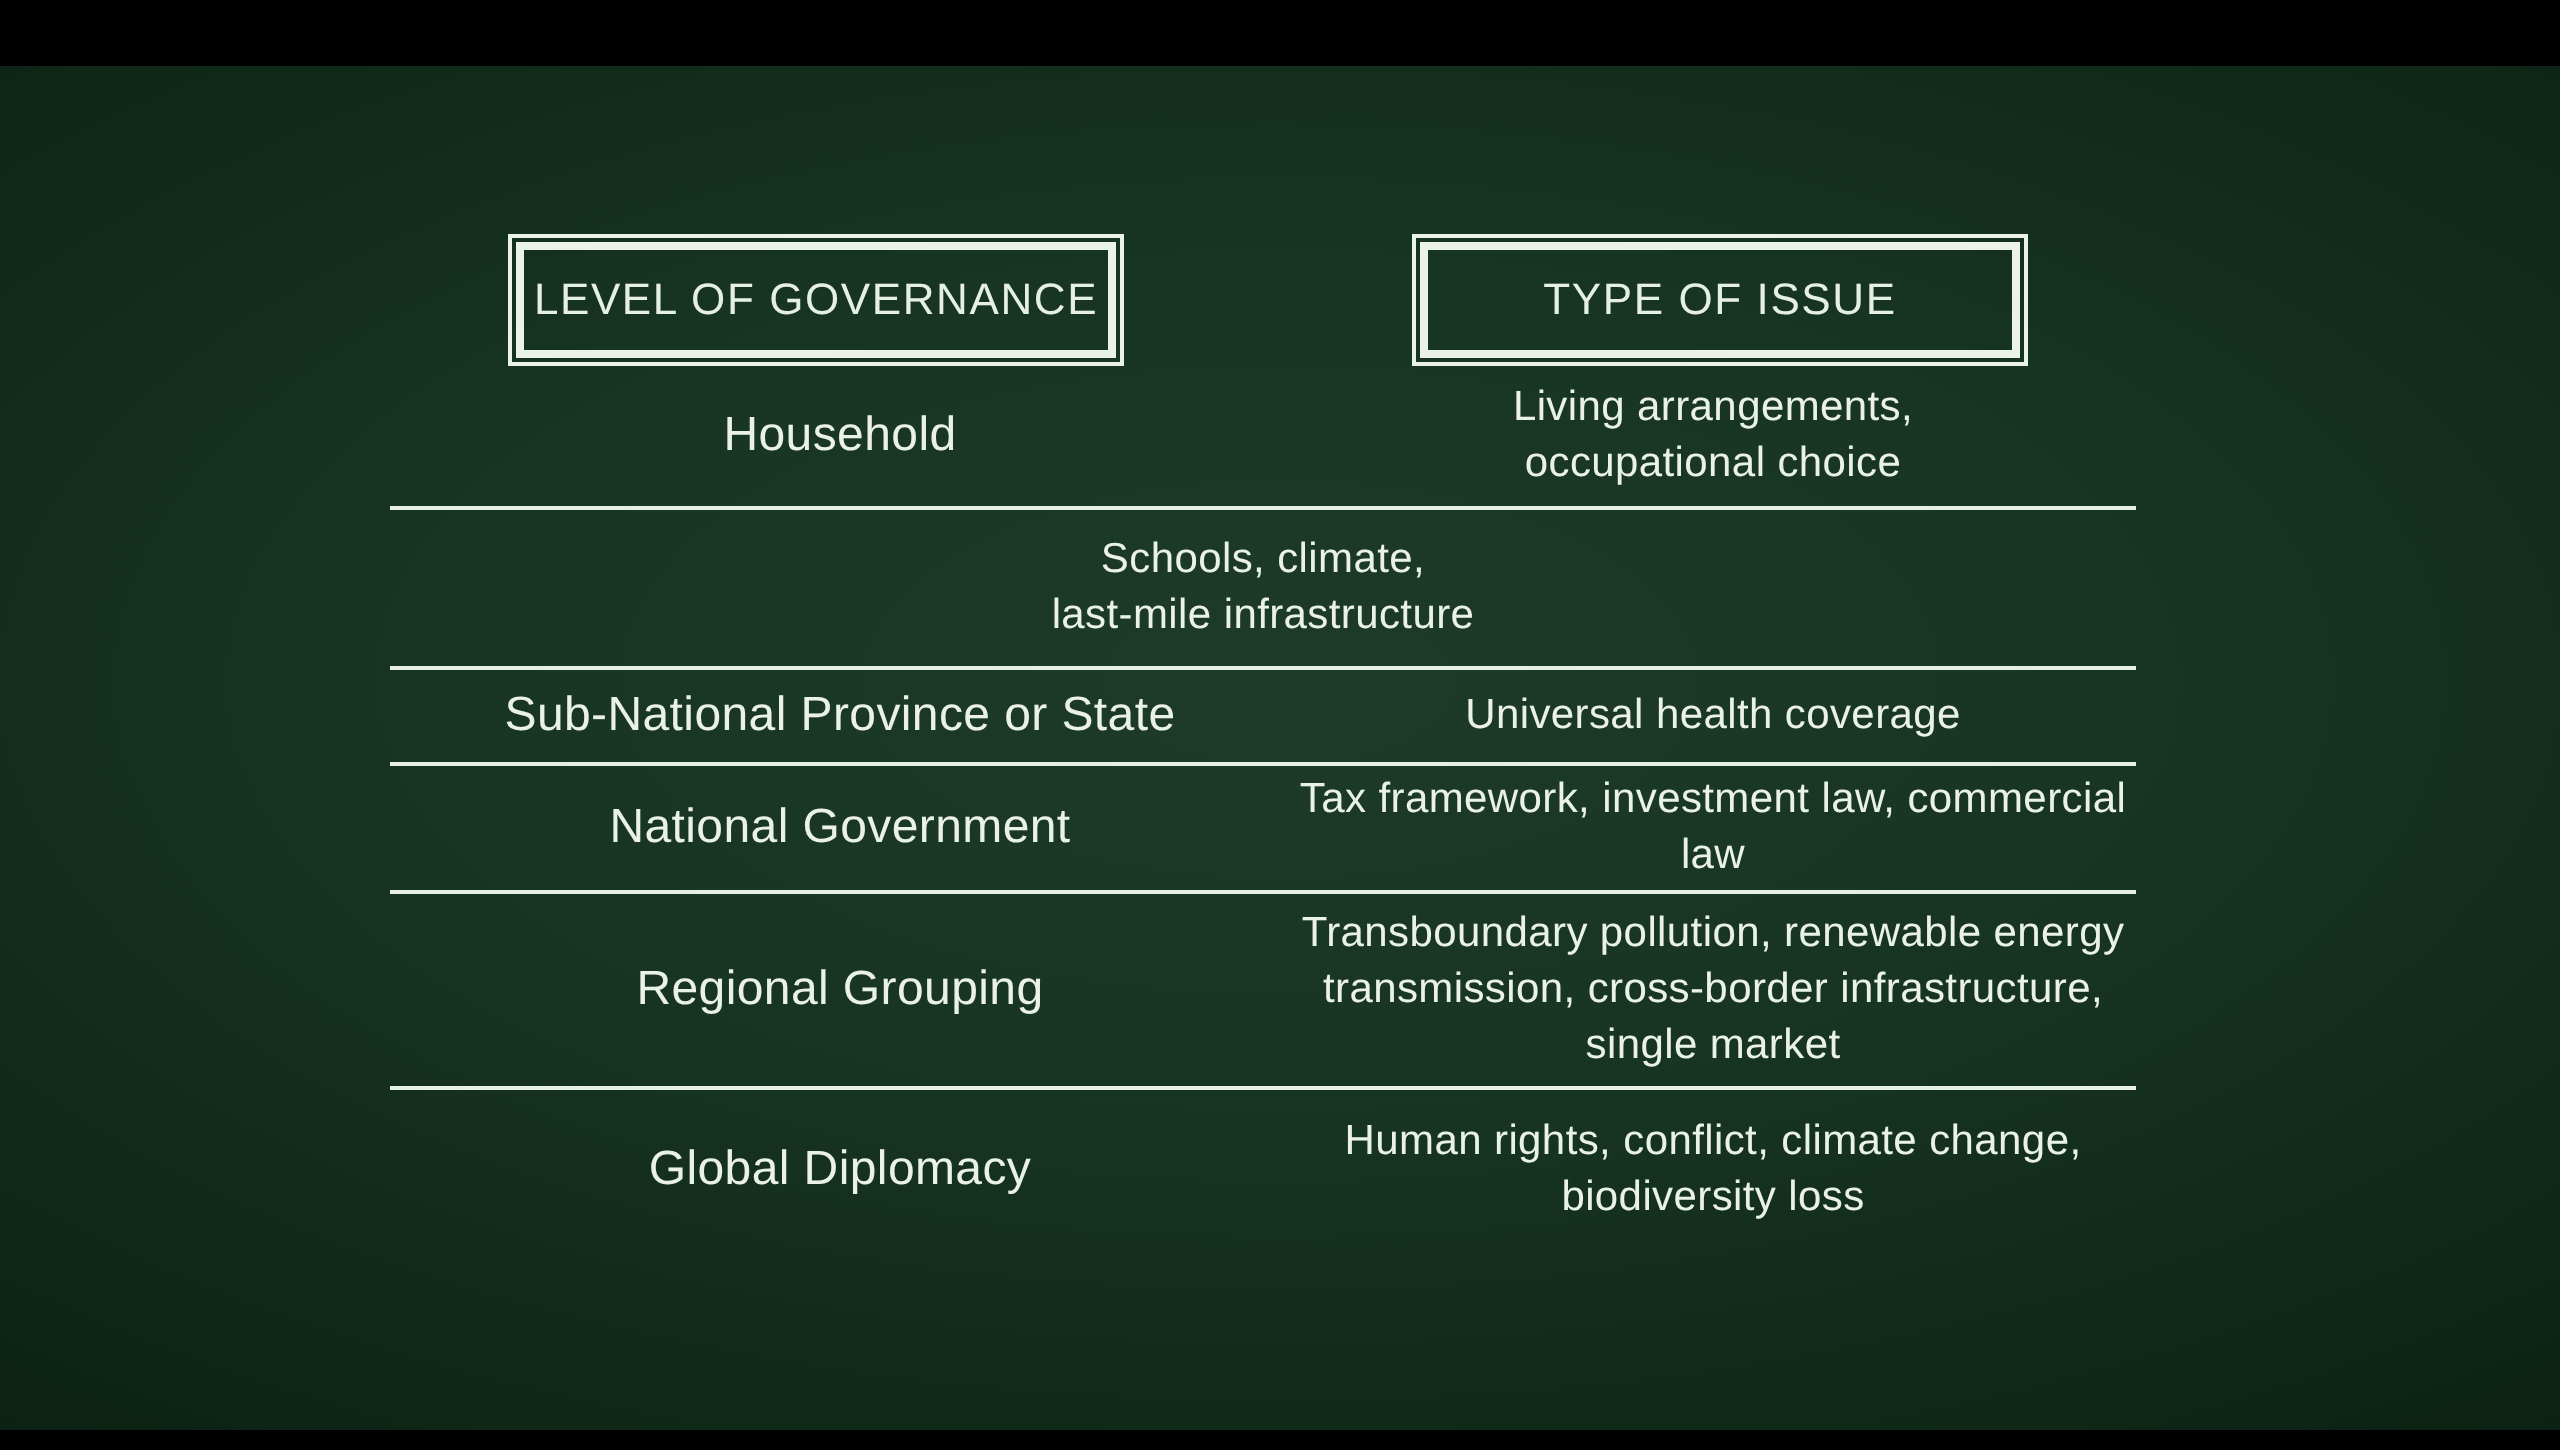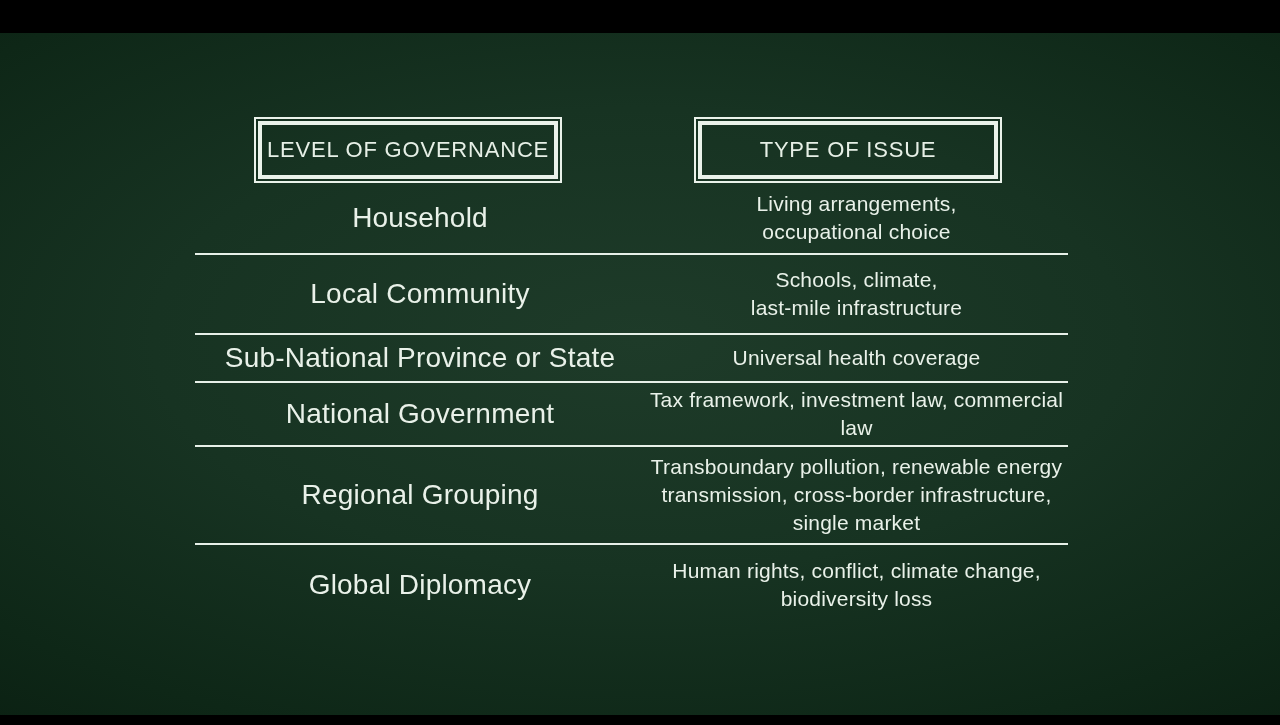--- a/index.html
+++ b/index.html
@@ -72,21 +72,21 @@
     outline: 2px solid #eaf2ea;
     outline-offset: 2px;
     display: flex;
     align-items: center;
     justify-content: center;
     font-size: 22px;
     letter-spacing: 0.8px;
     color: #e6efe6;
   }
   .hbox.left  { left: 63px; }
-  .hbox.right { left: 503px; }
+  .hbox.right { left: 515px; }
 
   .rows { margin-top: 2px; }
 
   .row {
     display: flex;
     align-items: center;
     border-bottom: 2px solid #e7f0e8;
   }
   .row.last { border-bottom: none; justify-content: flex-end; }
 
@@ -96,21 +96,21 @@
   .row.r4 { height: 64px; }
   .row.r5 { height: 98px; }
   .row.r6 { height: 80px; }
 
   .cell {
     text-align: center;
     white-space: pre-line;
   }
   .cell.level {
     width: 450px;
-    font-size: 28px;
+    font-size: 24px;
     letter-spacing: 0.2px;
     color: #e9f1e9;
   }
   .cell.issue {
     flex: 1;
     font-size: 21px;
     line-height: 28px;
     letter-spacing: 0.2px;
     color: #e9f1e9;
   }
@@ -135,21 +135,20 @@
 
       <div class="rows">
 
         <div class="row r1">
           <div class="cell level">Household</div>
           <div class="cell issue">Living arrangements,
 occupational choice</div>
         </div>
 
         <div class="row r2">
-          <div class="cell level">Local Community</div>
           <div class="cell issue">Schools, climate,
 last-mile infrastructure</div>
         </div>
 
         <div class="row r3">
           <div class="cell level">Sub-National Province or State</div>
           <div class="cell issue">Universal health coverage</div>
         </div>
 
         <div class="row r4">

